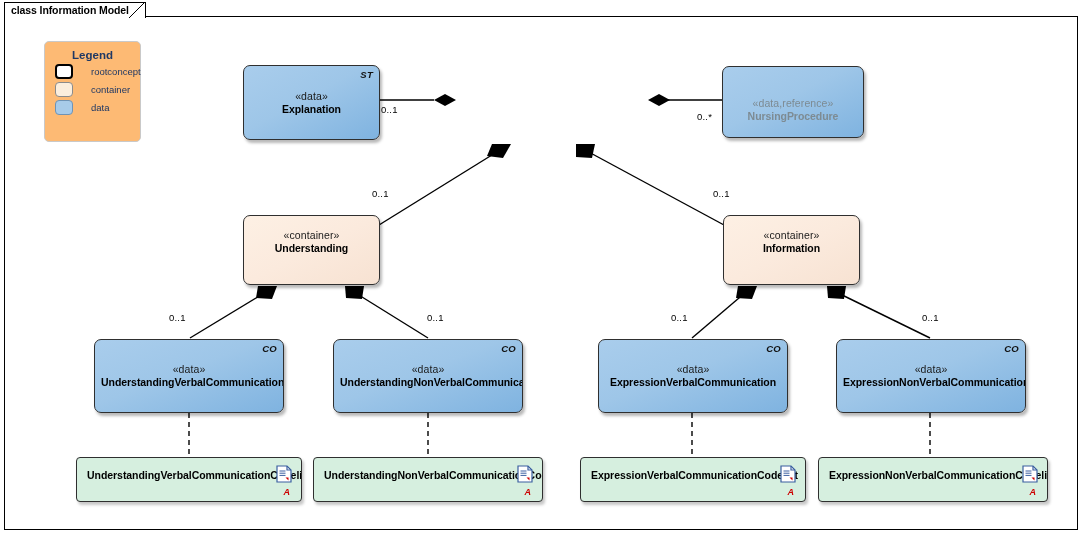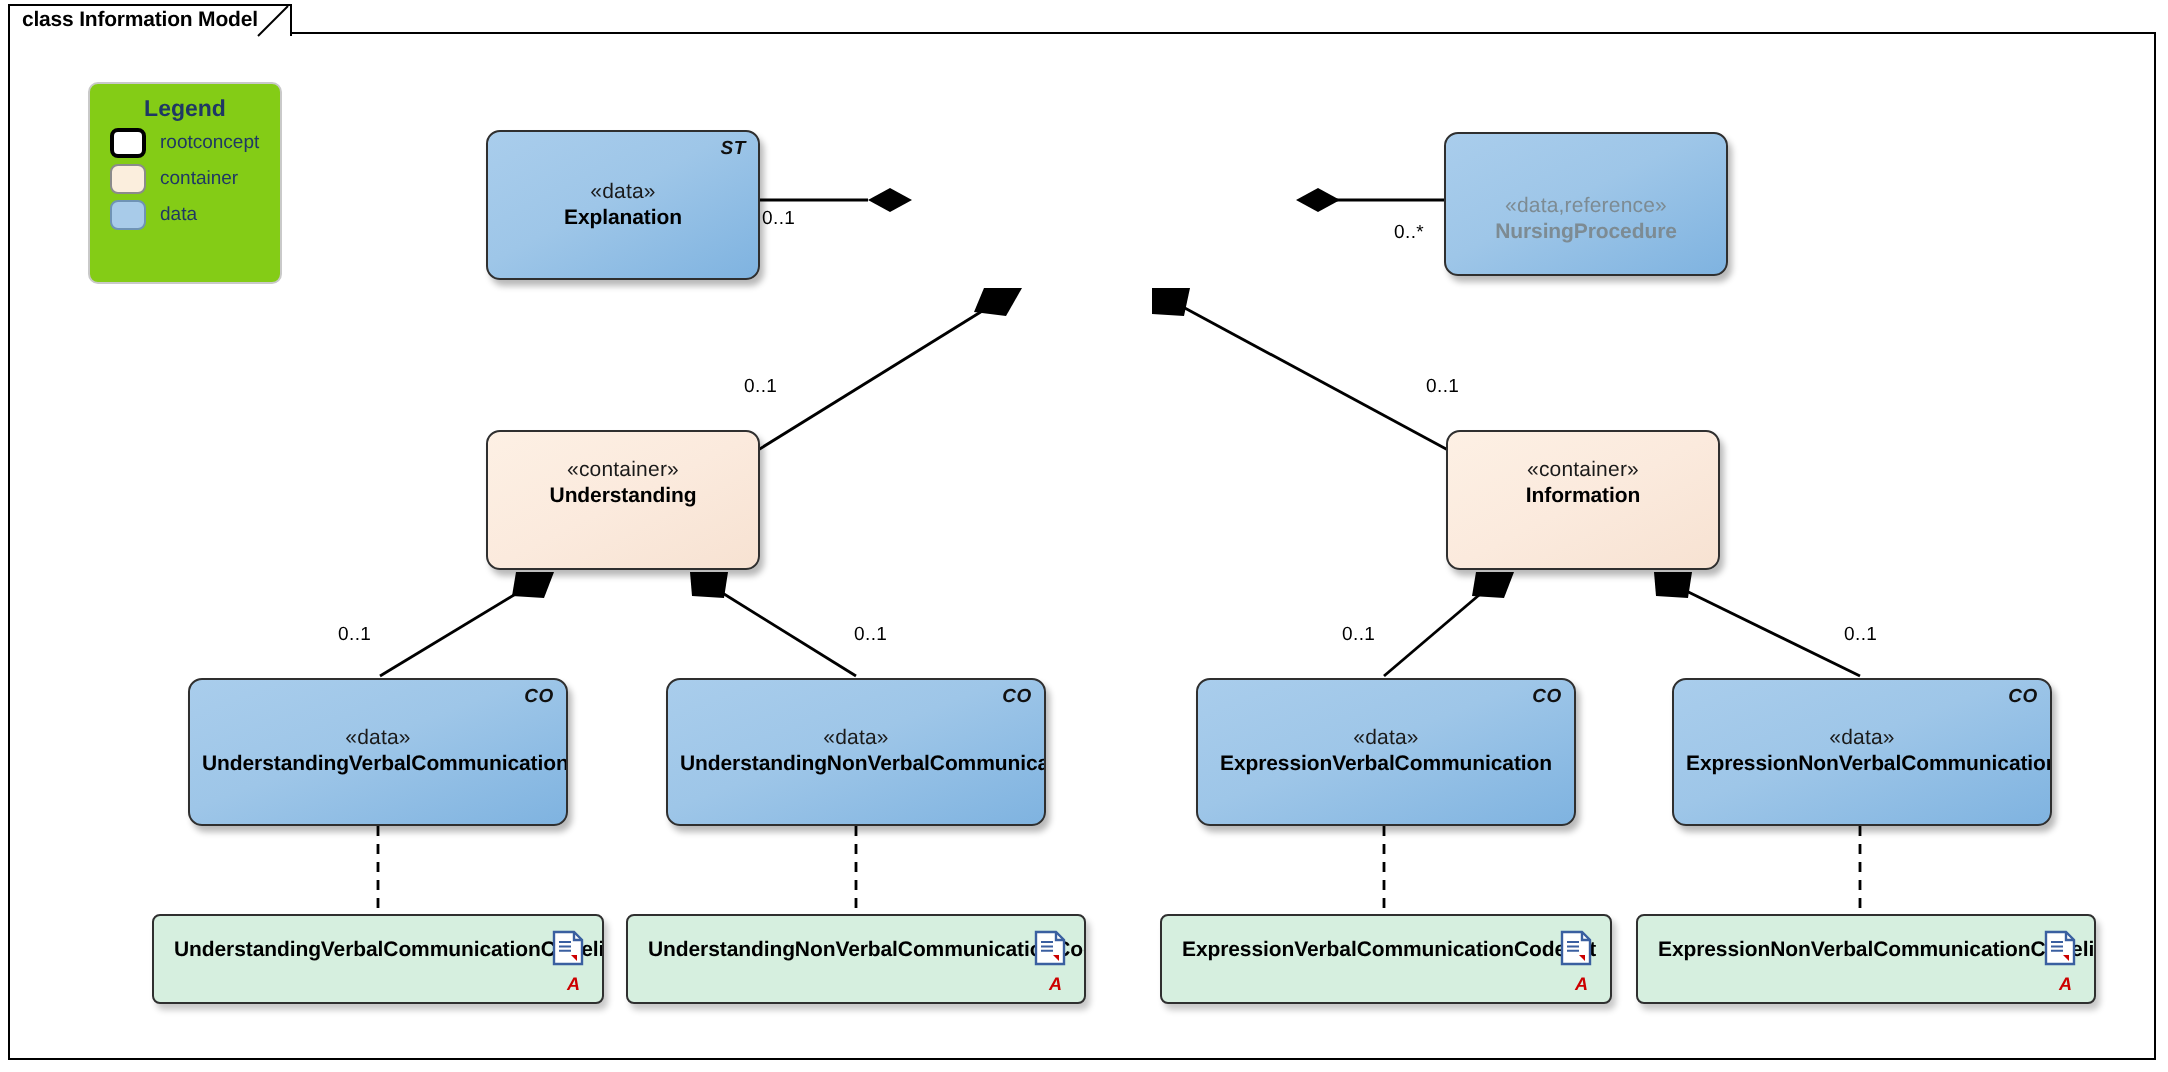--- a/index.html
+++ b/index.html
@@ -145,21 +145,21 @@
     font-style:italic;
     font-weight:bold;
     color:#cc0000;
   }
 
   
   .legend{
     position:absolute;
     left:44px;top:41px;
     width:97px;height:101px;
-    background:#84cc16;
+    background:#fdba74;
     border:1px solid #c9c9c9;
     border-radius:5px;
     box-sizing:border-box;
   }
   .legend-title{
     text-align:center;
     font-size:11.5px;
     font-weight:bold;
     color:#1f3864;
     margin-top:7px;
@@ -174,21 +174,21 @@
     border-radius:4px;
     box-sizing:border-box;
     flex:0 0 auto;
   }
   .sw-root{border:2.5px solid #000;background:#fff;}
   .sw-container{border:1px solid #8b8b8b;background:#fbeedd;}
   .sw-data{border:1px solid #6f93b5;background:#a8cbe9;}
   .legend-label{
     font-size:9.5px;
     color:#1f3864;
-    margin-left:7px;
+    margin-left:18px;
     white-space:nowrap;
   }
 
   
   .mult{
     position:absolute;
     font-size:9.5px;
     color:#000;
     white-space:nowrap;
     letter-spacing:0.2px;

